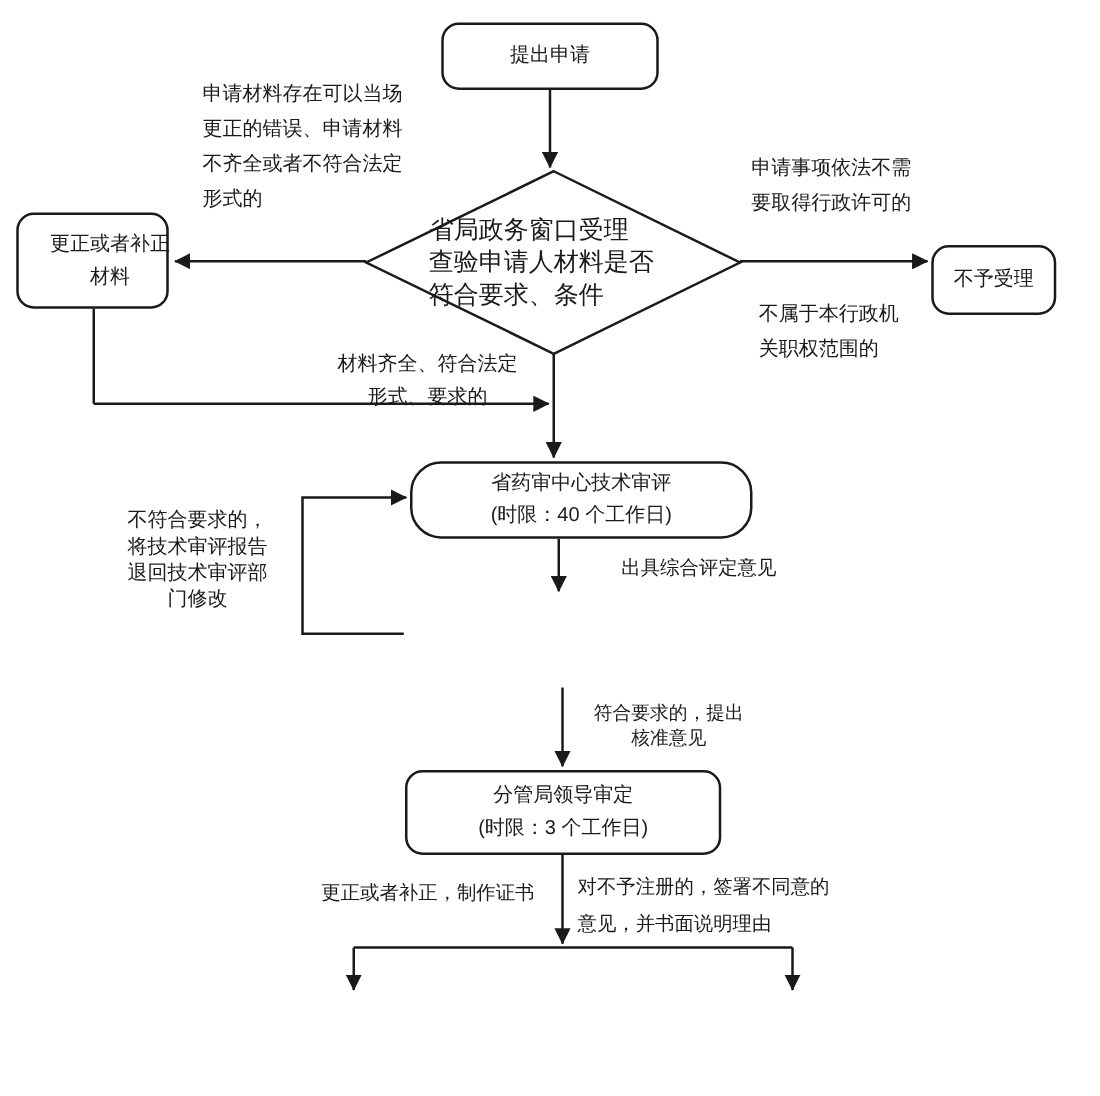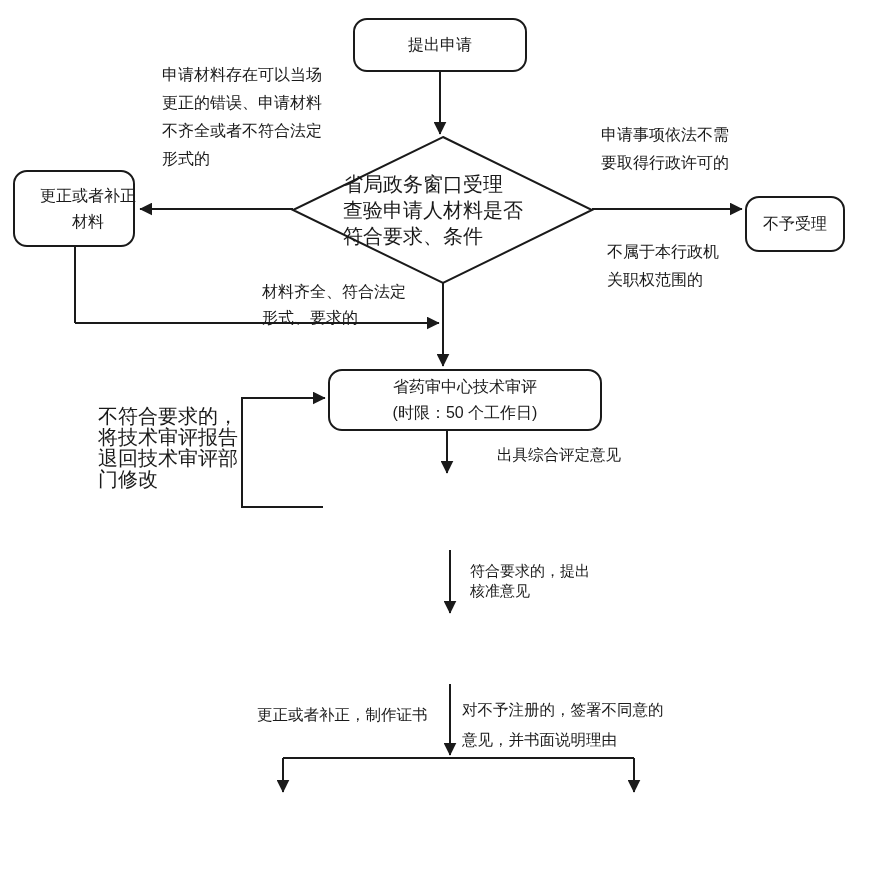--- a/index.html
+++ b/index.html
@@ -14,22 +14,22 @@
     display:flex;flex-direction:column;align-items:center;justify-content:center;
     font-size:16px;line-height:1.62;text-align:center;
   }
   .node span{display:block;white-space:nowrap;}
   .decision-text{
     position:absolute;z-index:2;font-size:20px;line-height:26px;
   }
   .decision-text span{display:block;white-space:nowrap;}
   .note{position:absolute;z-index:3;font-size:16px;line-height:28px;}
   .note span{display:block;white-space:nowrap;}
-  .note.center{}
-  .note.small{font-size:20px;line-height:21px;}
+  .note.center{text-align:center;}
+  .note.small{font-size:16px;line-height:21px;}
   .note.mid{font-size:15px;line-height:20px;}
   .final-node{font-size:14.5px;border-radius:12px;}
 </style>
 </head>
 <body>
 
 <div class="canvas">
 
   <svg class="wires" viewBox="0 0 880 877">
     <defs>
@@ -67,26 +67,30 @@
 
   <div class="node" style="left:13px;top:170px;width:122px;height:77px;padding-left:28px;">
     <span>更正或者补正</span>
     <span>材料</span>
   </div>
 
   <div class="node" style="left:745px;top:183px;width:100px;height:56px;margin-top:13px;">
     <span>不予受理</span>
   </div>
 
-  <div class="node" style="left:328px;top:369px;width:274px;height:62px;">
+  <div class="node" style="left:328px;top:369px;width:274px;height:62px;border-radius:25px;">
     <span>省药审中心技术审评</span>
-    <span>(时限：50 个工作日)</span>
+    <span>(时限：40 个工作日)</span>
   </div>
 
 
+  <div class="node" style="left:324px;top:616px;width:253px;height:68px;">
+    <span>分管局领导审定</span>
+    <span>(时限：3 个工作日)</span>
+  </div>
 
 
   <div class="note" style="left:162px;top:62px;font-family:Liberation Mono, monospace;">
     <span>申请材料存在可以当场</span>
     <span>更正的错误、申请材料</span>
     <span>不齐全或者不符合法定</span>
     <span>形式的</span>
   </div>
 
   <div class="note" style="left:601px;top:121px;">

